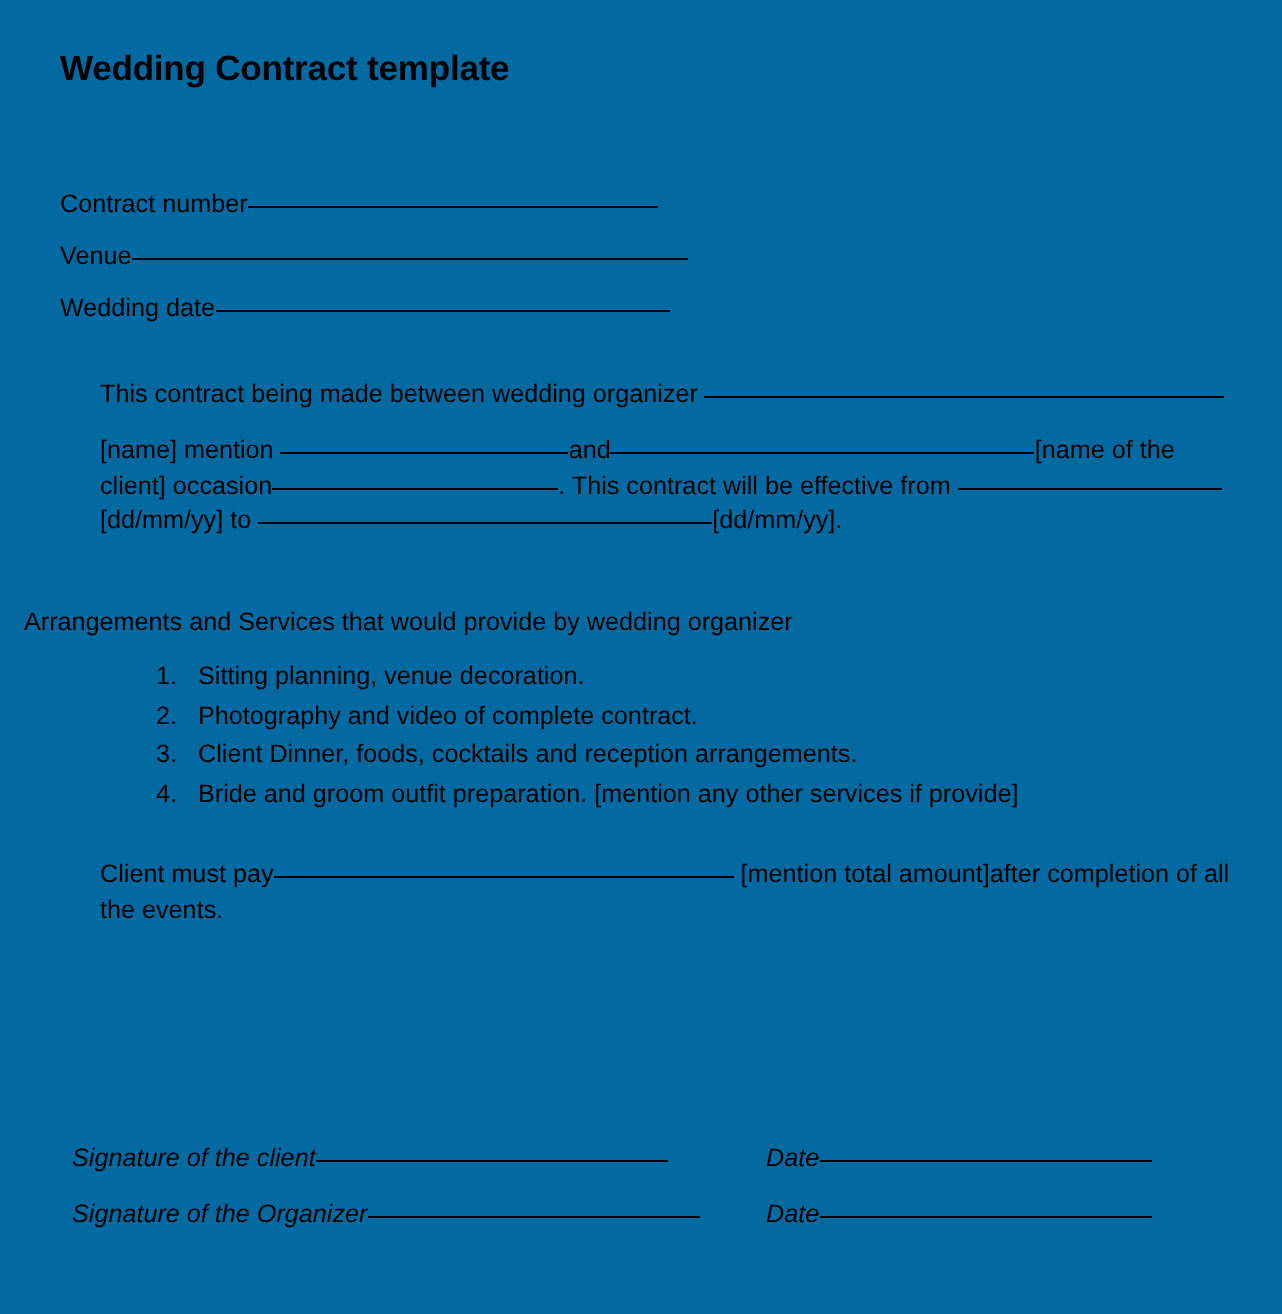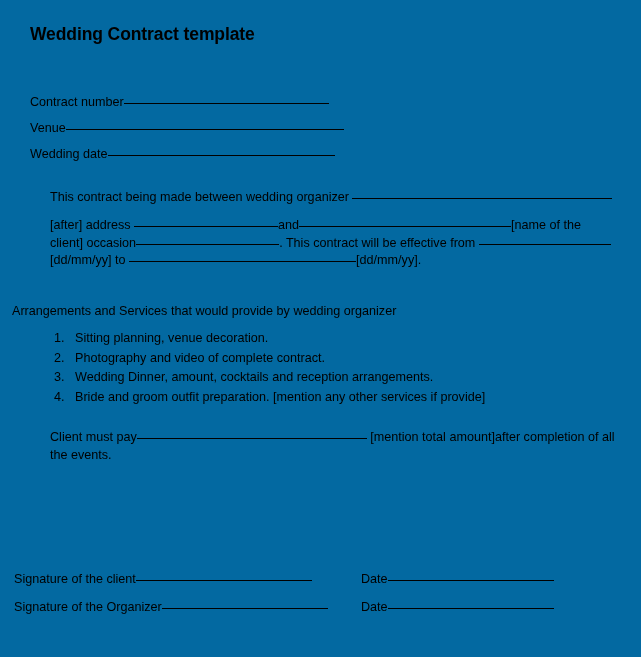--- a/index.html
+++ b/index.html
@@ -71,29 +71,31 @@
     left: 30px;
     top: 329px;
     margin: 0;
     padding: 0 0 0 38px;
     font-size: 12.6px;
     list-style-position: outside;
   }
   ol.services li {
     line-height: 19.5px;
     padding-left: 7px;
+    margin-left: 24px;
   }
   .para-pay { top: 429px; }
   .para-advance { top: 473px; }
   .sig-block {
     position: absolute;
-    left: 14px;
+    left: 36px;
     top: 565px;
     width: 560px;
     font-size: 12.6px;
+    font-style: italic;
   }
   .sig-row {
     display: flex;
     line-height: 28px;
     white-space: nowrap;
   }
   .sig-left { width: 347px; }
   .sig-right { }
   .nw { white-space: nowrap; }
 </style>
@@ -115,34 +117,34 @@
       <span class="label">Wedding date</span><span class="rule" style="width: 227px;"></span>
     </div>
   </div>
 
   <div class="para para-intro">
     <span>This contract being made between wedding organizer</span>
     <span class="rule" style="width: 260px;"></span>
   </div>
 
   <div class="para para-between">
-    <span class="nw"><span>[after] address</span>
+    <span class="nw"><span>[name] mention</span>
     <span class="rule" style="width: 144px;"></span></span><span>and</span><span class="rule" style="width: 212px;"></span><span>[name of the client]</span>
     <span>occasion</span><span class="rule" style="width: 143px;"></span><span>. This contract will be effective from</span>
     <span class="rule" style="width: 132px;"></span>
     <span>[dd/mm/yy] to</span>
     <span class="rule" style="width: 227px;"></span><span>[dd/mm/yy].</span>
   </div>
 
   <div class="list-head">Arrangements and Services that would provide by wedding organizer</div>
 
   <ol class="services">
     <li>Sitting planning, venue decoration.</li>
     <li>Photography and video of complete contract.</li>
-    <li>Wedding Dinner, amount, cocktails and reception arrangements.</li>
+    <li>Client Dinner, foods, cocktails and reception arrangements.</li>
     <li>Bride and groom outfit preparation. [mention any other services if provide]</li>
   </ol>
 
   <div class="para para-pay">
     <span>Client must pay</span><span class="rule" style="width: 230px;"></span><span> [mention total amount]after completion of all the events.</span>
   </div>
 
 
   <div class="sig-block">
     <div class="sig-row">

